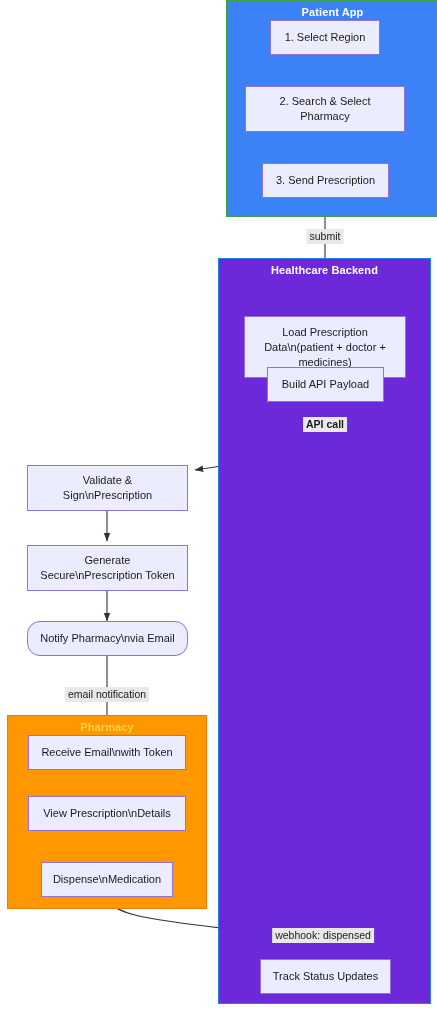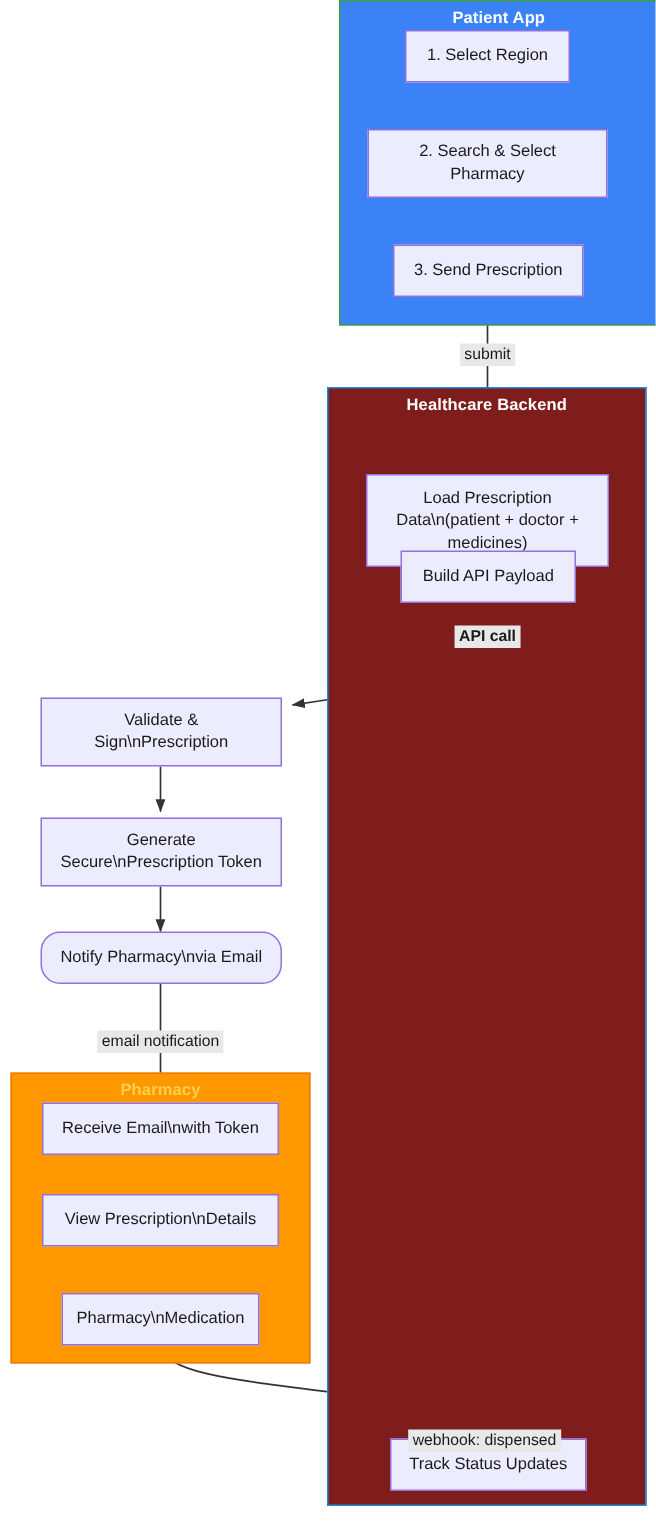--- a/index.html
+++ b/index.html
@@ -47,21 +47,21 @@
   }
   #cluster-patient-app {
     left: 226px; top: 0px; width: 213px; height: 217px;
     background: #3b82f6;
     border-color: #3f9e43;
   }
   #cluster-patient-app .cluster-title { top: 5px; color: #ffffff; }
 
   #cluster-healthcare-backend {
     left: 218px; top: 258px; width: 213px; height: 746px;
-    background: #7f1d1d;
+    background: #6d28d9;
     border-color: #1d87dc;
   }
   #cluster-healthcare-backend .cluster-title { top: 5px; color: #ffffff; }
 
   #cluster-eprescription {
     left: 6px; top: 446px; width: 207px; height: 227px;
     background: #7c4dff;
     border-color: #6b3ef0;
   }
   #cluster-eprescription .cluster-title { top: 5px; color: #ffffff; }
@@ -169,23 +169,23 @@
 
   <div class="node" style="left:27px; top:545px; width:161px; height:46px;">Generate
 Secure\nPrescription Token</div>
 
   <div class="node" style="left:27px; top:621px; width:161px; height:35px;border-radius:13px;">Notify Pharmacy\nvia Email</div>
 
   <div class="node" style="left:28px; top:735px; width:158px; height:35px;">Receive Email\nwith Token</div>
 
   <div class="node" style="left:28px; top:796px; width:158px; height:35px;">View Prescription\nDetails</div>
 
-  <div class="node" style="left:41px; top:862px; width:132px; height:35px;">Pharmacy\nMedication</div>
+  <div class="node" style="left:41px; top:862px; width:132px; height:35px;">Dispense\nMedication</div>
 
   <div class="edge-label" style="left:325px; top:229px;">submit</div>
 
   <div class="edge-label" style="left:325px; top:417px;font-weight:bold;">API call</div>
 
   <div class="edge-label" style="left:107px; top:687px;">email notification</div>
 
-  <div class="edge-label" style="left:323px; top:928px;margin-top:25px;">webhook: dispensed</div>
+  <div class="edge-label" style="left:323px; top:928px;">webhook: dispensed</div>
 
 </div>
 
 </body></html>

